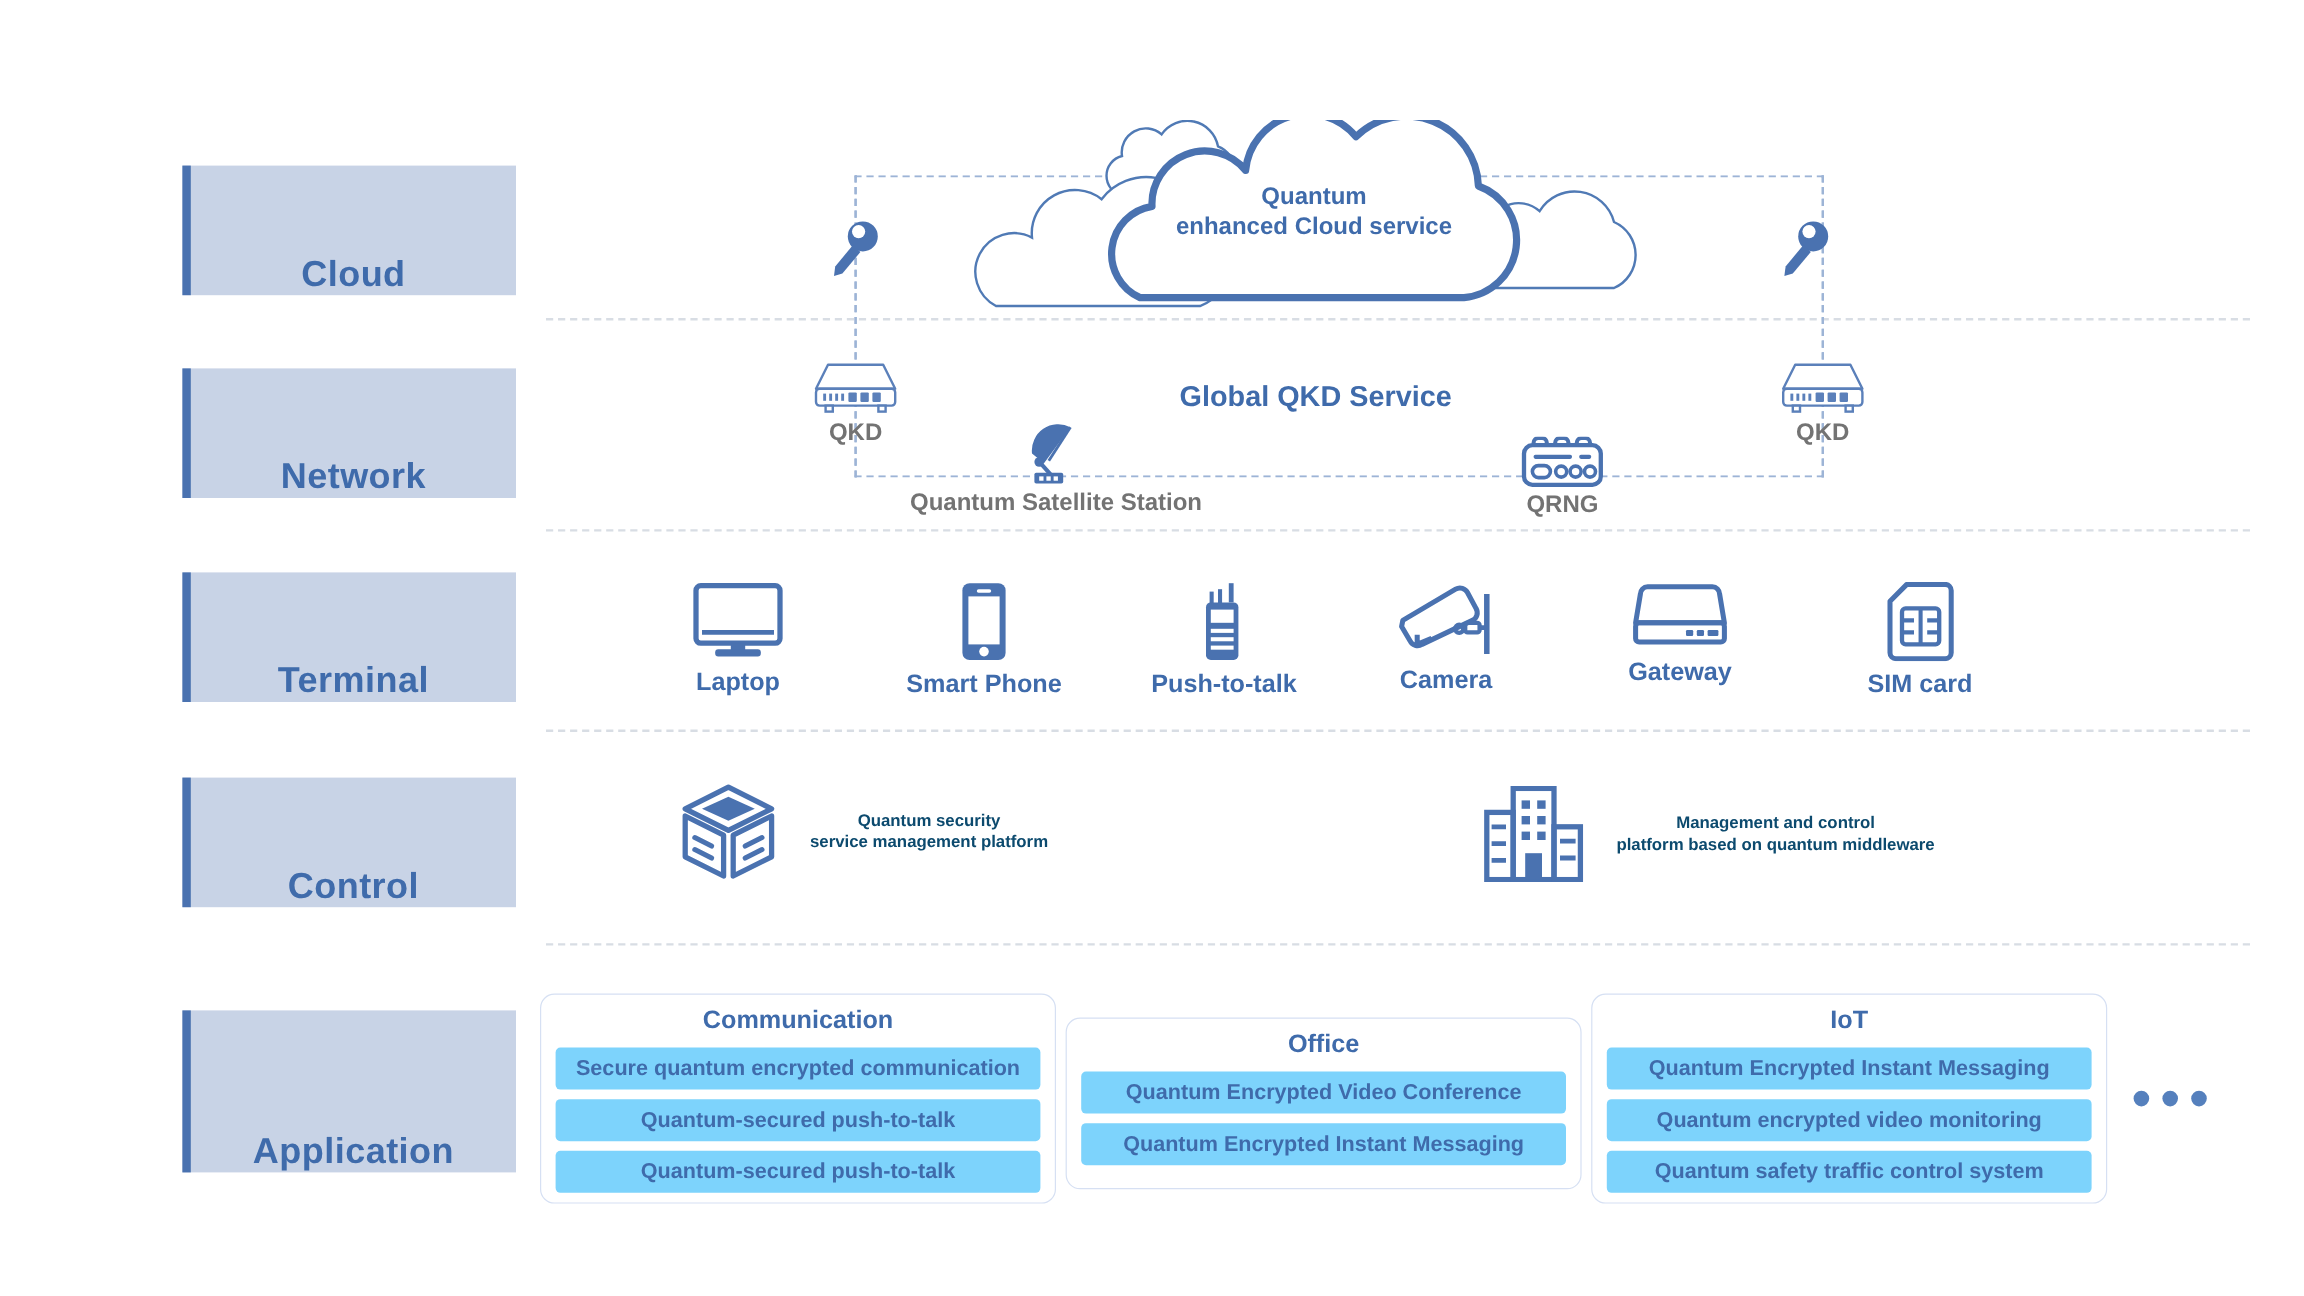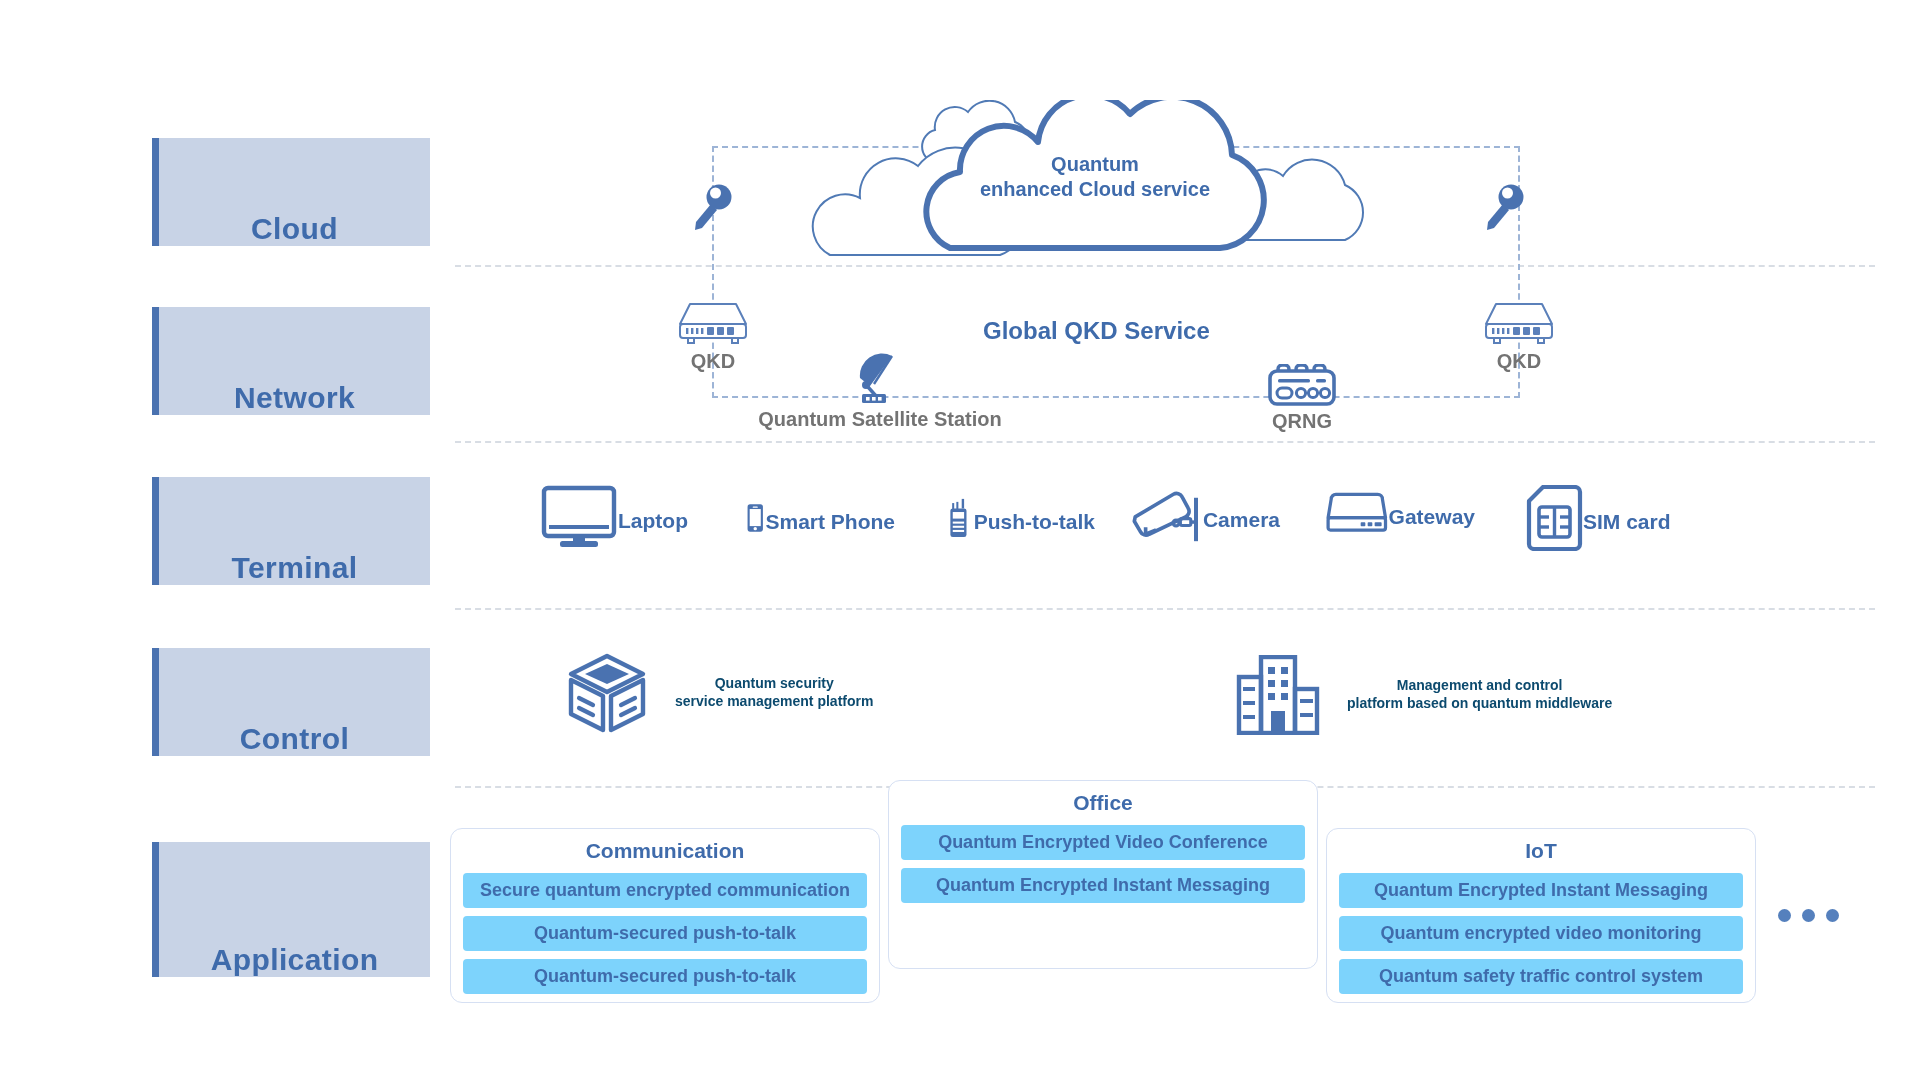--- a/index.html
+++ b/index.html
@@ -59,21 +59,21 @@
 
   
   .node { position: absolute; display: flex; flex-direction: column; align-items: center; }
   .node .cap {
     margin-top: 4px;
     color: #737373; font-weight: bold; font-size: 20px;
     white-space: nowrap; text-align: center;
   }
 
   
-  .term-item { position: absolute; width: 150px; display: flex; flex-direction: row; align-items: center; }
+  .term-item { position: absolute; width: 150px; display: flex; flex-direction: column; align-items: center; }
   .term-item .cap { margin-top: 8px; color: #3f6bab; font-weight: bold; font-size: 21px; white-space: nowrap; }
 
   
   .ctrl-item { position: absolute; display: flex; align-items: center; }
   .ctrl-item .ctext {
     margin-left: 26px;
     color: #0c4a6e; font-weight: bold; font-size: 14px;
     line-height: 1.28; text-align: center; white-space: pre-line;
   }
 
@@ -348,21 +348,21 @@
 platform based on quantum middleware</div>
   </div>
 
   <div class="app-card" style="left:450px; top:828px; width:430px; height:175px;">
     <div class="card-title">Communication</div>
     <div class="app-pill">Secure quantum encrypted communication</div>
     <div class="app-pill">Quantum-secured push-to-talk</div>
     <div class="app-pill">Quantum-secured push-to-talk</div>
   </div>
 
-  <div class="app-card" style="left:888px; top:780px; width:430px; height:189px;">
+  <div class="app-card" style="left:888px; top:848px; width:430px; height:143px;">
     <div class="card-title">Office</div>
     <div class="app-pill">Quantum Encrypted Video Conference</div>
     <div class="app-pill">Quantum Encrypted Instant Messaging</div>
   </div>
 
   <div class="app-card" style="left:1326px; top:828px; width:430px; height:175px;">
     <div class="card-title">IoT</div>
     <div class="app-pill">Quantum Encrypted Instant Messaging</div>
     <div class="app-pill">Quantum encrypted video monitoring</div>
     <div class="app-pill">Quantum safety traffic control system</div>

